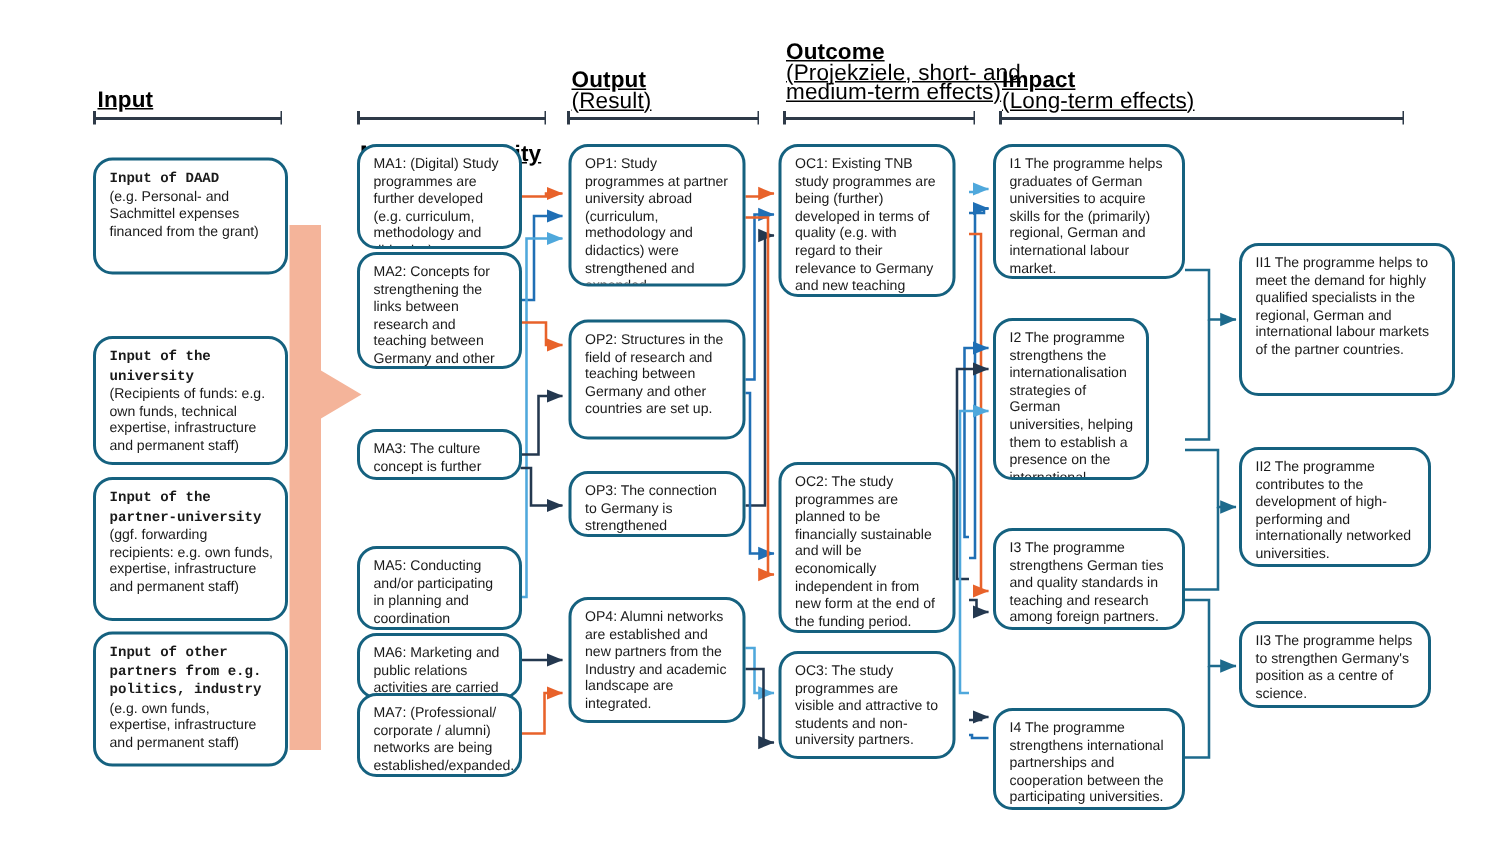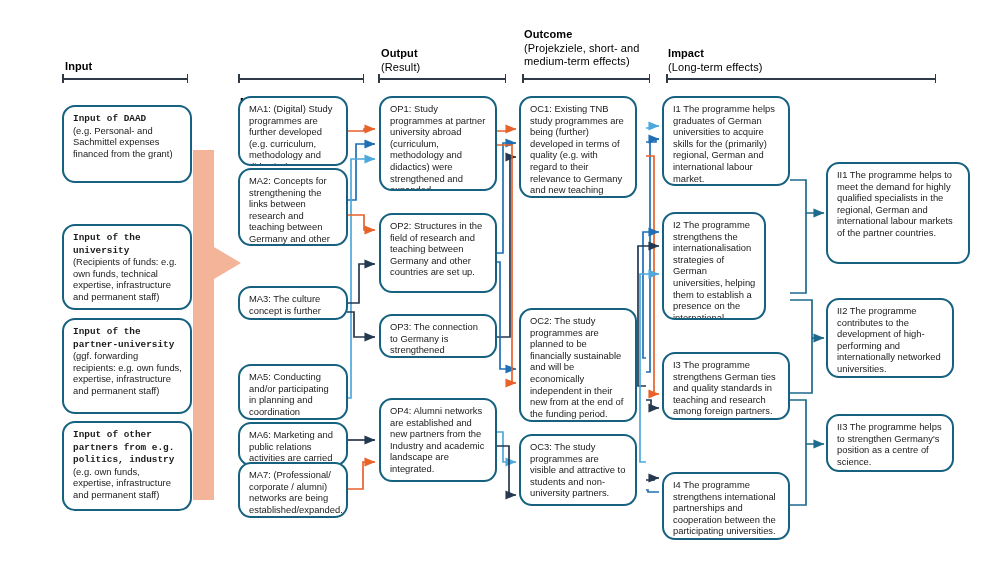--- a/index.html
+++ b/index.html
@@ -1,22 +1,22 @@
 <!DOCTYPE html>
 <html><head>
 <meta charset="utf-8">
 <style>
   html,body{margin:0;padding:0;background:#ffffff;}
   body{width:1000px;height:563px;overflow:hidden;
        font-family:"Liberation Sans","DejaVu Sans",sans-serif;}
   #stage{position:relative;width:1000px;height:563px;background:#fff;}
   svg#wires{position:absolute;left:0;top:0;width:1000px;height:563px;}
 
-  .col-head{position:absolute;font-weight:bold;font-size:11px;color:#000;
-            line-height:13.5px;letter-spacing:0.1px;}
+  .col-head{position:absolute;font-weight:bold;font-size:15px;color:#000;
+            line-height:13.5px;letter-spacing:0.1px;text-decoration:underline;}
   .col-head .sub{font-weight:normal;}
 
   .rule{position:absolute;height:9px;}
   .rule .bar{position:absolute;left:0;right:0;top:4px;height:1.5px;background:#2e3a48;}
   .rule .cap{position:absolute;top:0;width:1.5px;height:9px;background:#2e3a48;}
   .rule .cap.l{left:0;} .rule .cap.r{right:0;}
 
   .node{position:absolute;box-sizing:border-box;
         border:2px solid #15617f;border-radius:13px;background:#fff;
         font-size:9.4px;line-height:11.6px;color:#1a1a1a;
@@ -184,21 +184,21 @@
   <div class="node" style="left:238px; top:364px; width:110px; height:56px;">MA5: Conducting and/or participating in planning and coordination meetings.</div>
   <div class="node" style="left:238px; top:422px; width:110px; height:44px;">MA6: Marketing and public relations activities are carried out.</div>
   <div class="node" style="left:238px; top:462px; width:110px; height:56px;">MA7: (Professional/ corporate / alumni) networks are being established/expanded.</div>
 
   <div class="node" style="left:379px; top:96px;  width:118px; height:95px;">OP1: Study programmes at partner university abroad (curriculum, methodology and didactics) were strengthened and expanded.</div>
   <div class="node" style="left:379px; top:213px; width:118px; height:80px;">OP2: Structures in the field of research and teaching between Germany and other countries are set up.</div>
   <div class="node" style="left:379px; top:314px; width:118px; height:44px;">OP3: The connection to Germany is strengthened</div>
   <div class="node" style="left:379px; top:398px; width:118px; height:84px;">OP4: Alumni networks are established and new partners from the Industry and academic landscape are integrated.</div>
 
   <div class="node" style="left:519px; top:96px;  width:118px; height:102px;">OC1: Existing TNB study programmes are being (further) developed in terms of quality (e.g. with regard to their relevance to Germany and new teaching concepts).</div>
-  <div class="node" style="left:519px; top:308px; width:118px; height:114px;">OC2: The study programmes are planned to be financially sustainable and will be economically independent in their new from at the end of the funding period.</div>
+  <div class="node" style="left:519px; top:308px; width:118px; height:114px;">OC2: The study programmes are planned to be financially sustainable and will be economically independent in from new form at the end of the funding period.</div>
   <div class="node" style="left:519px; top:434px; width:118px; height:72px;">OC3: The study programmes are visible and attractive to students and non-university partners.</div>
 
   <div class="node" style="left:662px; top:96px;  width:128px; height:90px;">I1 The programme helps graduates of German universities to acquire skills for the (primarily) regional, German and international labour market.</div>
   <div class="node" style="left:662px; top:212px; width:104px; height:108px;">I2 The programme strengthens the internationalisation strategies of German universities, helping them to establish a presence on the international education market.</div>
   <div class="node" style="left:662px; top:352px; width:128px; height:68px;">I3 The programme strengthens German ties and quality standards in teaching and research among foreign partners.</div>
   <div class="node" style="left:662px; top:472px; width:128px; height:68px;">I4 The programme strengthens international partnerships and cooperation between the participating universities.</div>
 
   <div class="node" style="left:826px; top:162px; width:144px; height:102px;">II1 The programme helps to meet the demand for highly qualified specialists in the regional, German and international labour markets of the partner countries.</div>
   <div class="node" style="left:826px; top:298px; width:128px; height:80px;">II2 The programme contributes to the development of high-performing and internationally networked universities.</div>
   <div class="node" style="left:826px; top:414px; width:128px; height:58px;">II3 The programme helps to strengthen Germany's position as a centre of science.</div>

